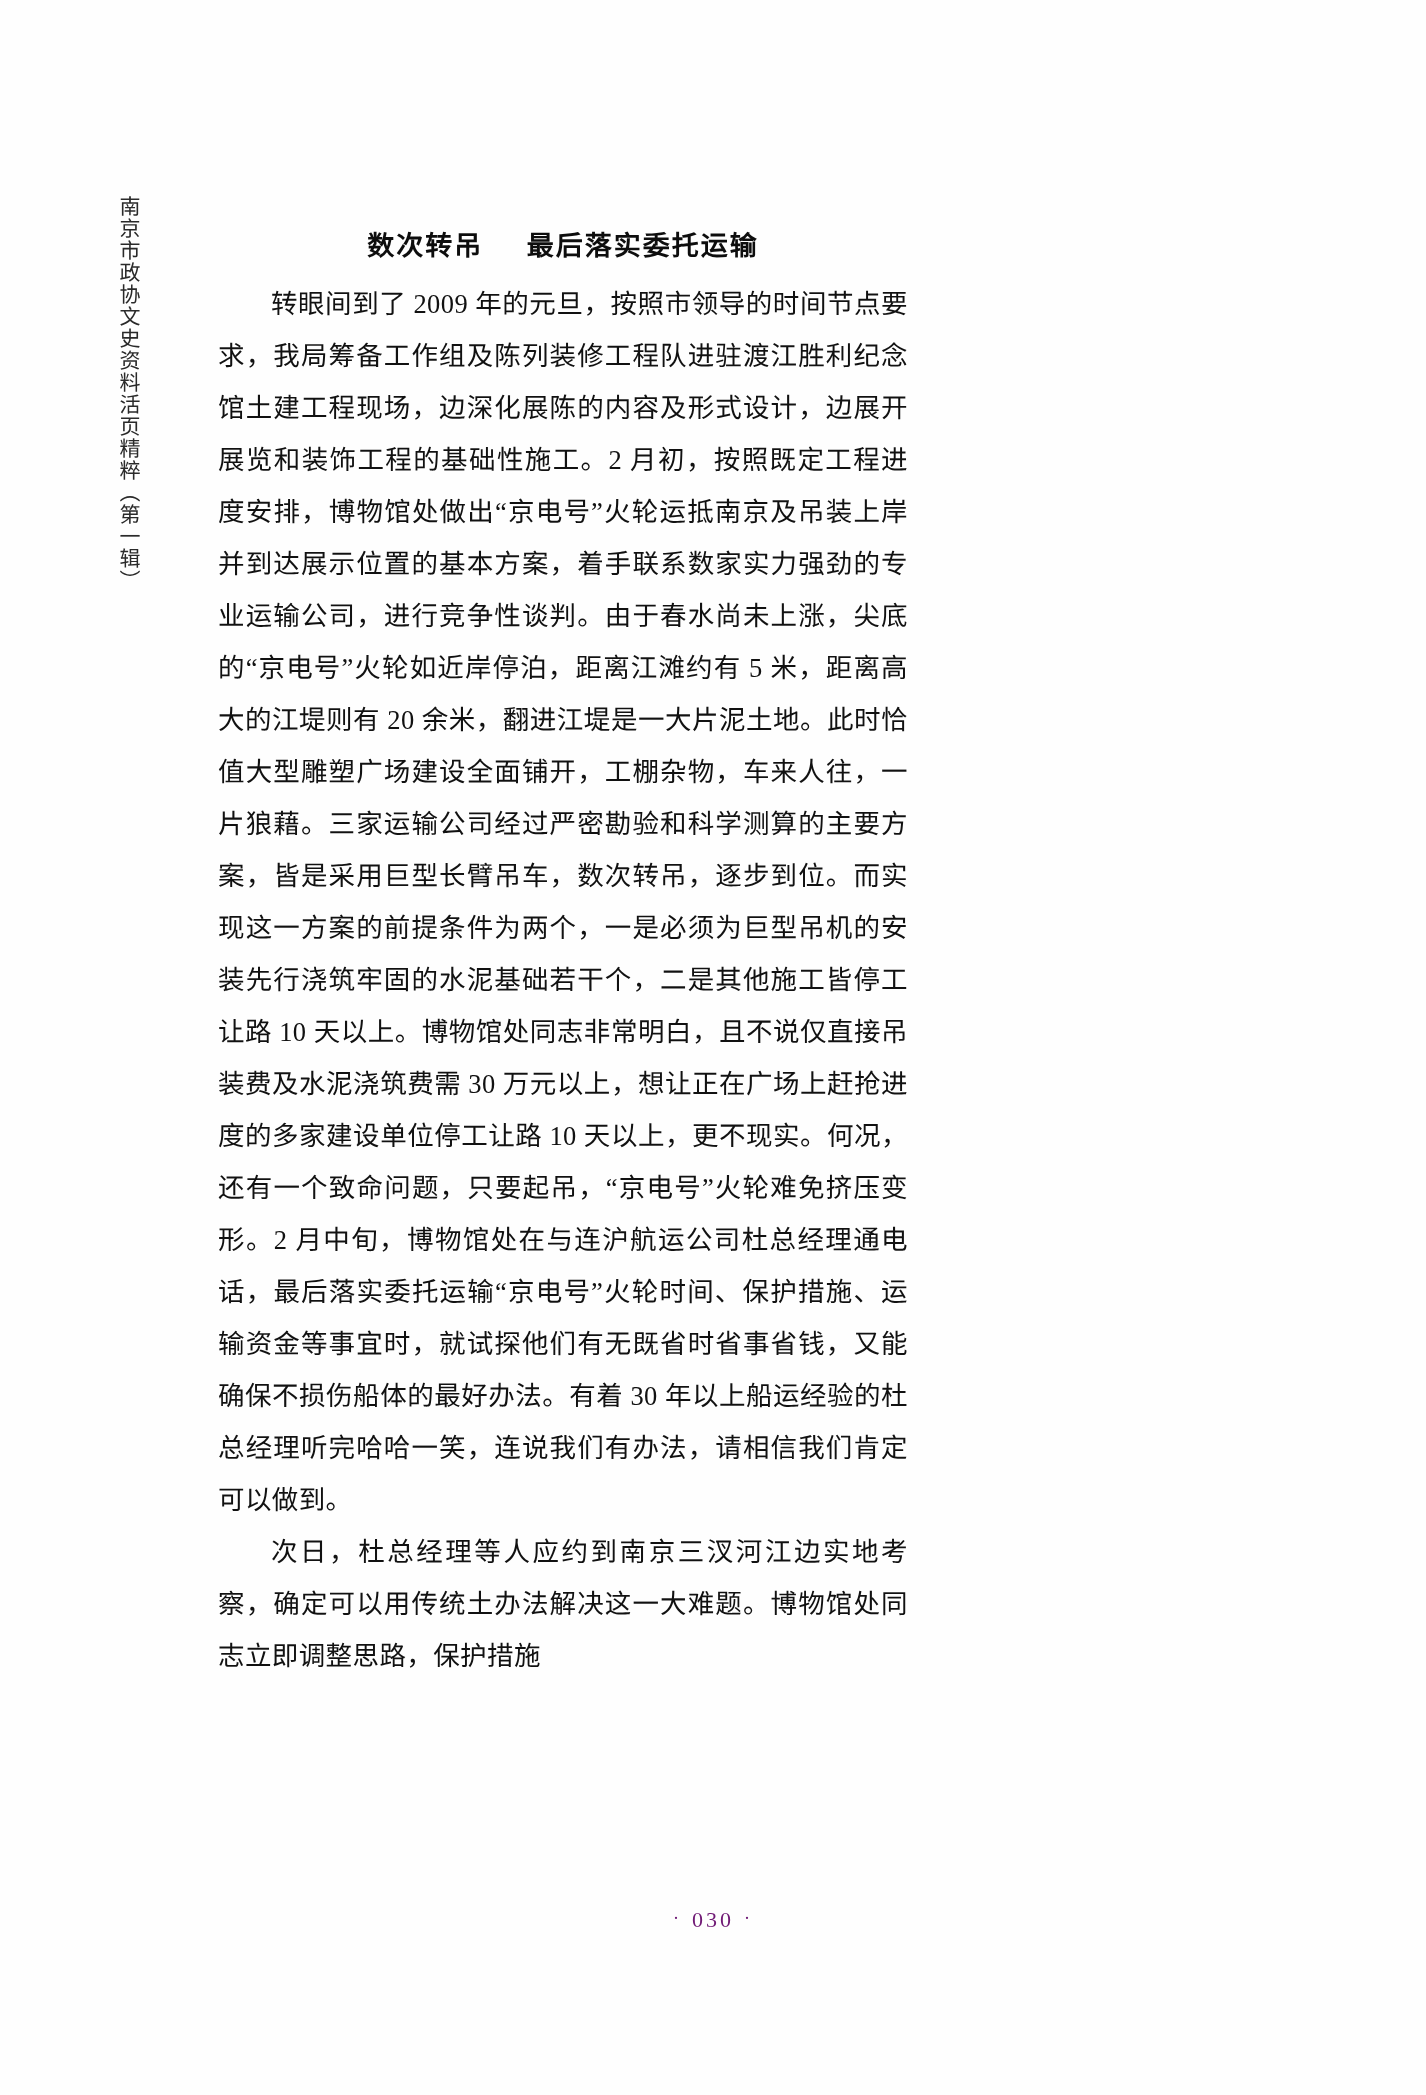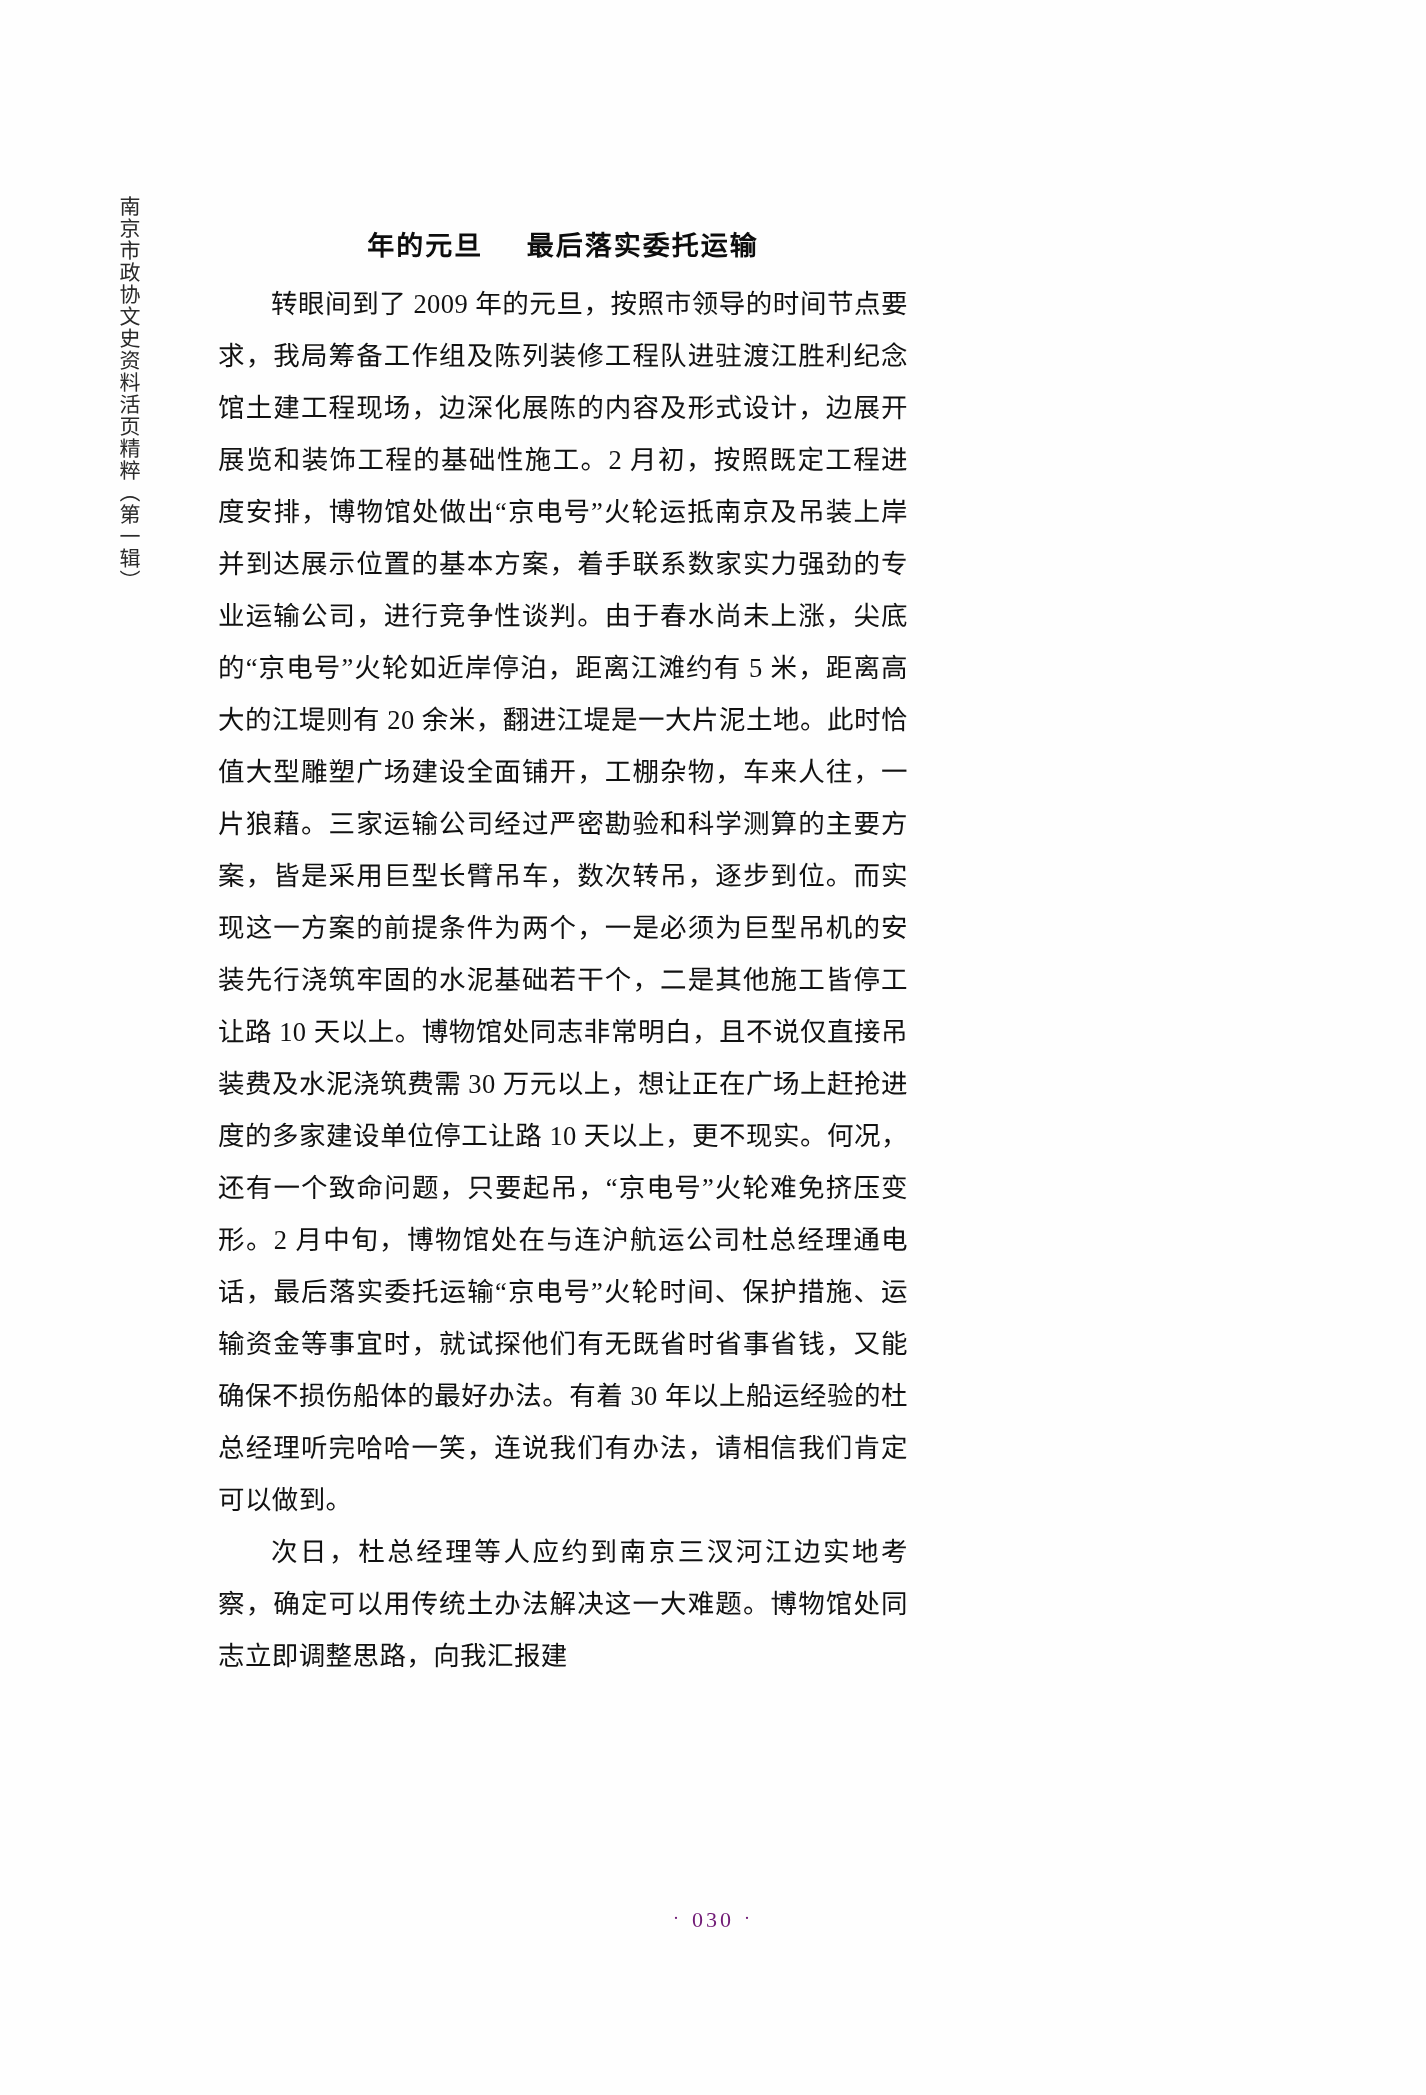--- a/index.html
+++ b/index.html
@@ -103,28 +103,28 @@
 <body>
 
 <div class="page">
 
   <div class="running-head">南京市政协文史资料活页精粹（第一辑）</div>
 
   <div class="text-column">
 
 
     <h2 class="section-heading">
-      <span>年的元旦</span>
+      <span>数次转吊</span>
       <span class="gap"></span>
       <span>最后落实委托运输</span>
     </h2>
 
     <p class="body-par">转眼间到了 2009 年的元旦，按照市领导的时间节点要求，我局筹备工作组及陈列装修工程队进驻渡江胜利纪念馆土建工程现场，边深化展陈的内容及形式设计，边展开展览和装饰工程的基础性施工。2 月初，按照既定工程进度安排，博物馆处做出“京电号”火轮运抵南京及吊装上岸并到达展示位置的基本方案，着手联系数家实力强劲的专业运输公司，进行竞争性谈判。由于春水尚未上涨，尖底的“京电号”火轮如近岸停泊，距离江滩约有 5 米，距离高大的江堤则有 20 余米，翻进江堤是一大片泥土地。此时恰值大型雕塑广场建设全面铺开，工棚杂物，车来人往，一片狼藉。三家运输公司经过严密勘验和科学测算的主要方案，皆是采用巨型长臂吊车，数次转吊，逐步到位。而实现这一方案的前提条件为两个，一是必须为巨型吊机的安装先行浇筑牢固的水泥基础若干个，二是其他施工皆停工让路 10 天以上。博物馆处同志非常明白，且不说仅直接吊装费及水泥浇筑费需 30 万元以上，想让正在广场上赶抢进度的多家建设单位停工让路 10 天以上，更不现实。何况，还有一个致命问题，只要起吊，“京电号”火轮难免挤压变形。2 月中旬，博物馆处在与连沪航运公司杜总经理通电话，最后落实委托运输“京电号”火轮时间、保护措施、运输资金等事宜时，就试探他们有无既省时省事省钱，又能确保不损伤船体的最好办法。有着 30 年以上船运经验的杜总经理听完哈哈一笑，连说我们有办法，请相信我们肯定可以做到。</p>
 
-    <p class="body-par">次日，杜总经理等人应约到南京三汊河江边实地考察，确定可以用传统土办法解决这一大难题。博物馆处同志立即调整思路，向我汇报建</p>
+    <p class="body-par">次日，杜总经理等人应约到南京三汊河江边实地考察，确定可以用传统土办法解决这一大难题。博物馆处同志立即调整思路，保护措施</p>
 
   </div>
 
   <div class="folio">
     <span class="dot">·</span><span>030</span><span class="dot">·</span>
   </div>
 
 </div>
 
 </body></html>

